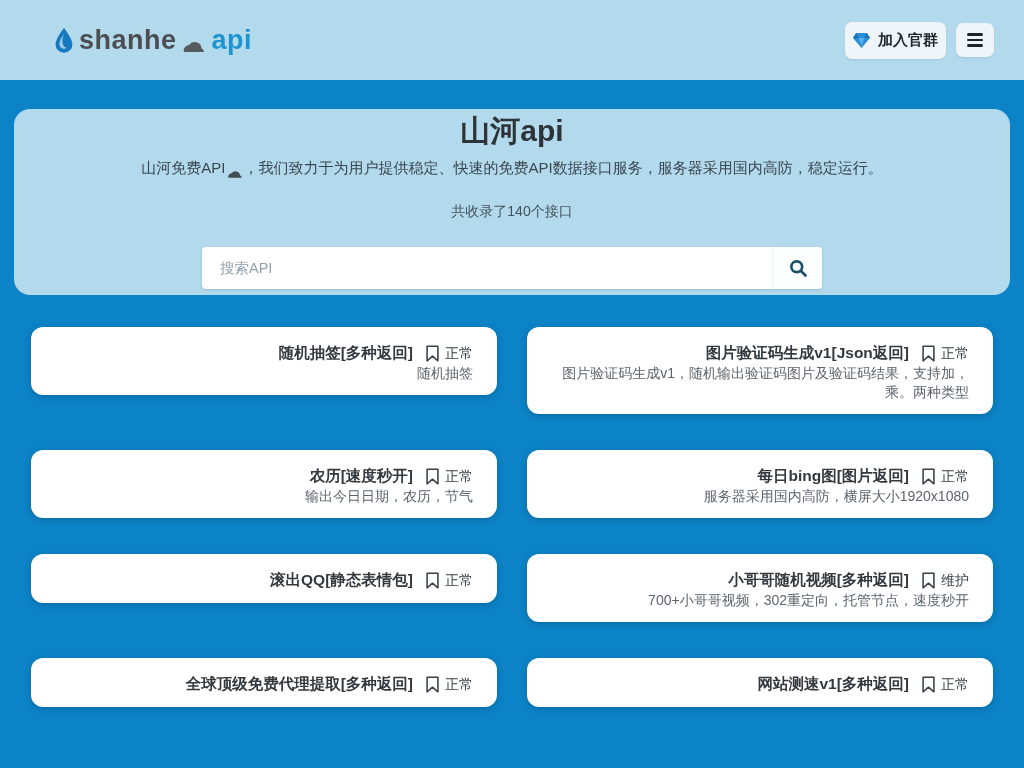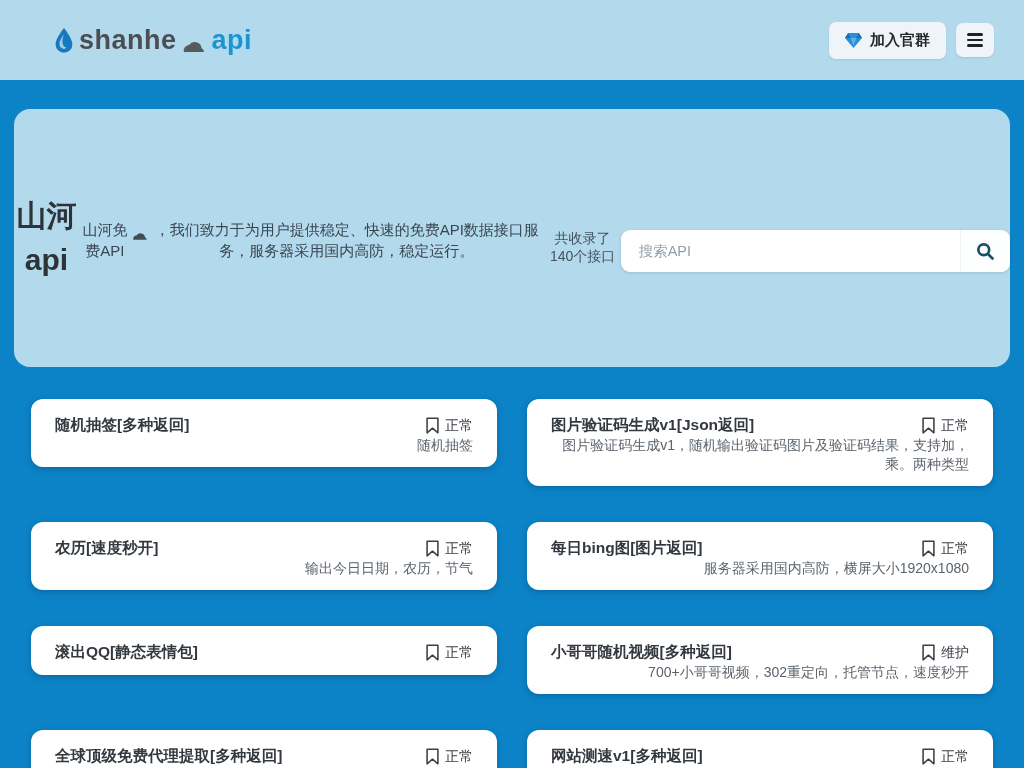--- a/index.html
+++ b/index.html
@@ -25,46 +25,46 @@
     padding:0 30px 0 54px;
   }
   .logo{display:flex;align-items:center;gap:2px;cursor:pointer;}
   .logo .word{font-size:27px;font-weight:bold;letter-spacing:.5px;color:#4b4f54;}
   .logo .word.blue{color:var(--accent);margin-left:4px;}
   .logo svg{display:block;}
   .header-right{display:flex;align-items:center;gap:10px;}
   .btn-join{
     display:flex;align-items:center;gap:8px;
     background:#eef4f8;border:none;border-radius:7px;
-    padding:9px 16px;font-size:15px;font-weight:bold;color:#23282d;
+    padding:9px 8px;font-size:15px;font-weight:bold;color:#23282d;
     cursor:pointer;box-shadow:0 1px 2px rgba(20,60,90,.12);
     font-family:Liberation Sans, sans-serif;
     margin-left:17px;
   }
   .btn-menu{
     background:#eef4f8;border:none;border-radius:7px;
     width:38px;height:34px;display:flex;flex-direction:column;
     align-items:center;justify-content:center;gap:3px;cursor:pointer;
     box-shadow:0 1px 2px rgba(20,60,90,.12);
   }
   .btn-menu span{display:block;width:16px;height:2.5px;background:#1e2226;border-radius:2px;}
   
   .hero{
-    margin:29px 14px 0;height:258px;border-radius:16px;
+    margin:29px 14px 0;height:186px;border-radius:16px;
     background:var(--panel-bg);
-    display:flex;flex-direction:row;align-items:center;text-align:center;
+    display:flex;flex-direction:column;align-items:center;text-align:center;
   }
   .hero-title{font-size:30px;font-weight:bold;color:#2e3338;line-height:44px;}
   .hero-sub{
     margin-top:4px;font-size:15px;color:#3a4750;line-height:21px;
     display:flex;gap:1px;
   }
   .hero-count{margin-top:20px;font-size:14px;color:#42525c;}
   .searchbar{
-    margin-top:26px;width:620px;height:42px;border-radius:9px;
+    margin-top:26px;width:620px;height:42px;border-radius:4px;
     background:#ffffff;display:flex;overflow:hidden;
     box-shadow:0 1px 3px rgba(10,50,80,.15);
   }
   .searchbar input{
     flex:1;border:none;outline:none;padding:0 18px;font-size:14.5px;
     color:#2e3338;background:transparent;font-family:inherit;
   }
   .searchbar input::placeholder{color:#90a0ab;}
   .search-btn{
     width:50px;border:none;background:#fdfefe;cursor:pointer;
@@ -76,21 +76,21 @@
     margin:32px 31px 0;
     display:grid;grid-template-columns:1fr 1fr;
     column-gap:30px;row-gap:36px;align-items:start;
   }
   .card{
     background:var(--card-bg);border-radius:12px;
     padding:15px 24px 12px;
     box-shadow:0 2px 6px rgba(0,40,80,.28);
     cursor:pointer;
   }
-  .card-top{display:flex;justify-content:space-between;align-items:flex-start;gap:12px;}
+  .card-top{display:flex;justify-content:flex-end;align-items:flex-start;gap:12px;margin-left:32px;}
   .card-title{font-size:15.5px;font-weight:bold;color:#33393f;line-height:22px;}
   .card-status{
     display:flex;align-items:center;gap:5px;flex-shrink:0;
     font-size:14px;color:#3a4046;line-height:22px;
   }
   .card-desc{margin-top:0;font-size:14px;color:var(--ink-gray);line-height:19px;text-align:right;}
   .card-desc:empty{display:none;}
 </style>
 </head>
 <body>

